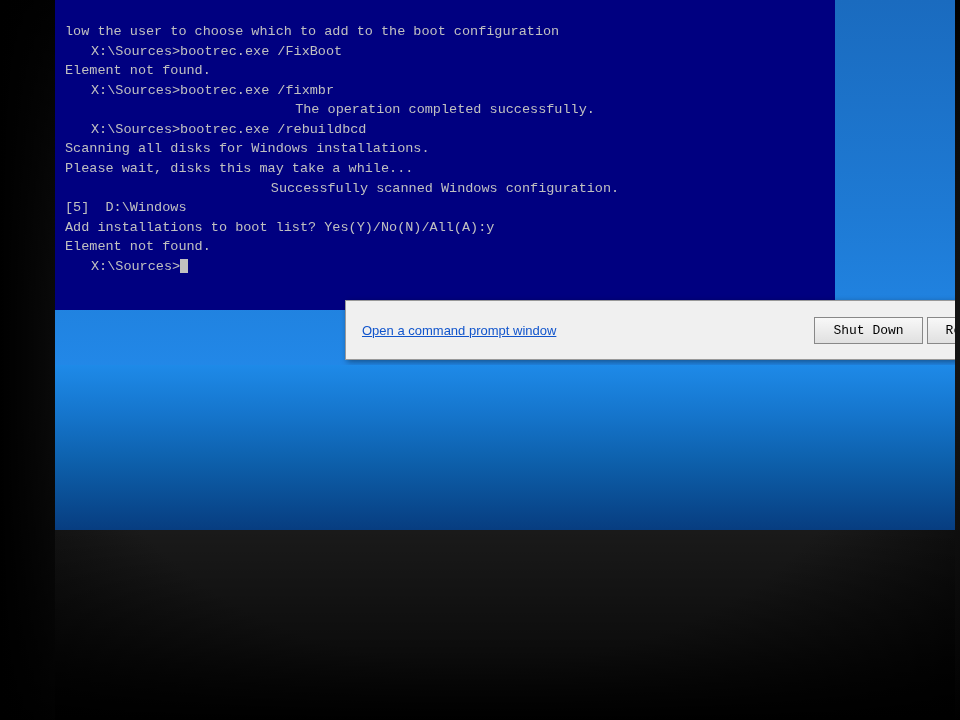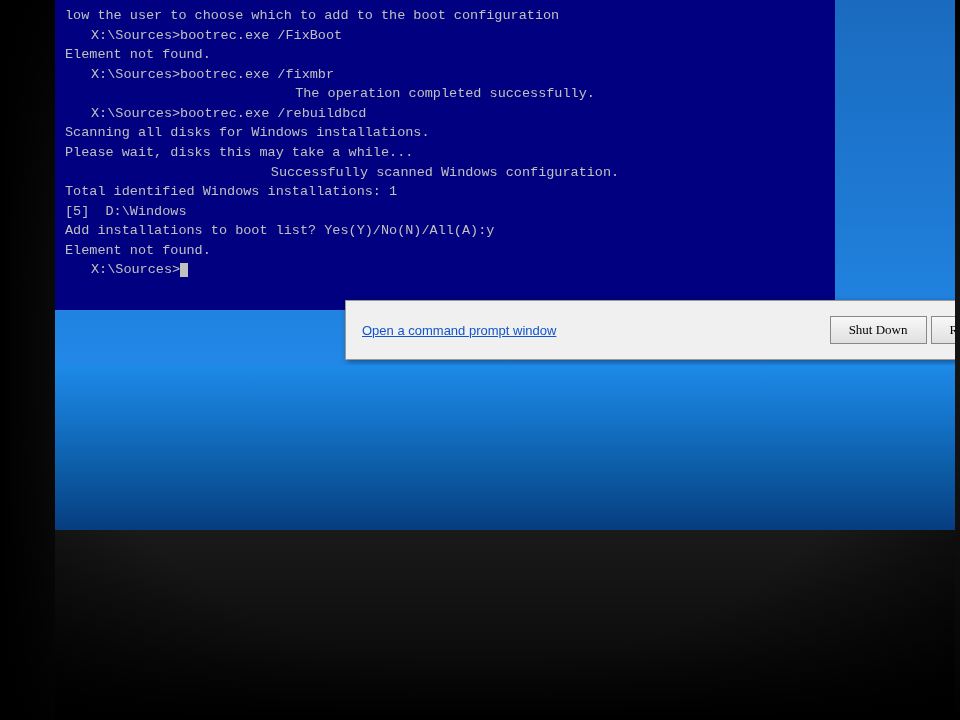--- a/index.html
+++ b/index.html
@@ -44,21 +44,21 @@
     .cmd-window {
       position: absolute;
       top: 0;
       left: 0;
       width: 780px;
       height: 310px;
       background: #000080;
       font-family: 'Courier New', Courier, monospace;
       font-size: 13.5px;
       color: #c0c0c0;
-      padding: 6px 10px;
+      padding: 22px 10px;
       overflow: hidden;
     }
 
     .cmd-line {
       line-height: 1.45;
       white-space: pre;
     }
 
     .cmd-line.prompt {
       color: #c0c0c0;
@@ -107,21 +107,21 @@
       cursor: pointer;
       text-align: right;
     }
 
     .dialog-buttons {
       display: flex;
       gap: 4px;
     }
 
     .dialog-btn {
-      font-family: Liberation Serif, serif;
+      font-family: Liberation Mono, monospace;
       font-size: 13px;
       padding: 5px 18px;
       background: linear-gradient(180deg, #f8f8f8, #e0e0e0);
       border: 1px solid #888;
       cursor: pointer;
       color: #000;
     }
 
     
     .desktop-area {
@@ -177,21 +177,20 @@
     <div class="cmd-line"></div>
 
     <div class="cmd-line prompt">X:\Sources&gt;bootrec.exe /rebuildbcd</div>
     <div class="cmd-line">Scanning all disks for Windows installations.</div>
     <div class="cmd-line"></div>
 
     <div class="cmd-line">Please wait, disks this may take a while...</div>
     <div class="cmd-line"></div>
 
     <div class="cmd-line success">Successfully scanned Windows configuration.</div>
-    <div class="cmd-line">Total identified Windows installations: 1</div>
     <div class="cmd-line">[5]  D:\Windows</div>
     <div class="cmd-line">Add installations to boot list? Yes(Y)/No(N)/All(A):y</div>
     <div class="cmd-line">Element not found.</div>
     <div class="cmd-line"></div>
 
     <div class="cmd-line prompt">X:\Sources&gt;<span class="cmd-cursor"></span></div>
   </div>
 
   <div class="dialog-bar">
     <span class="dialog-link">Open a command prompt window</span>

